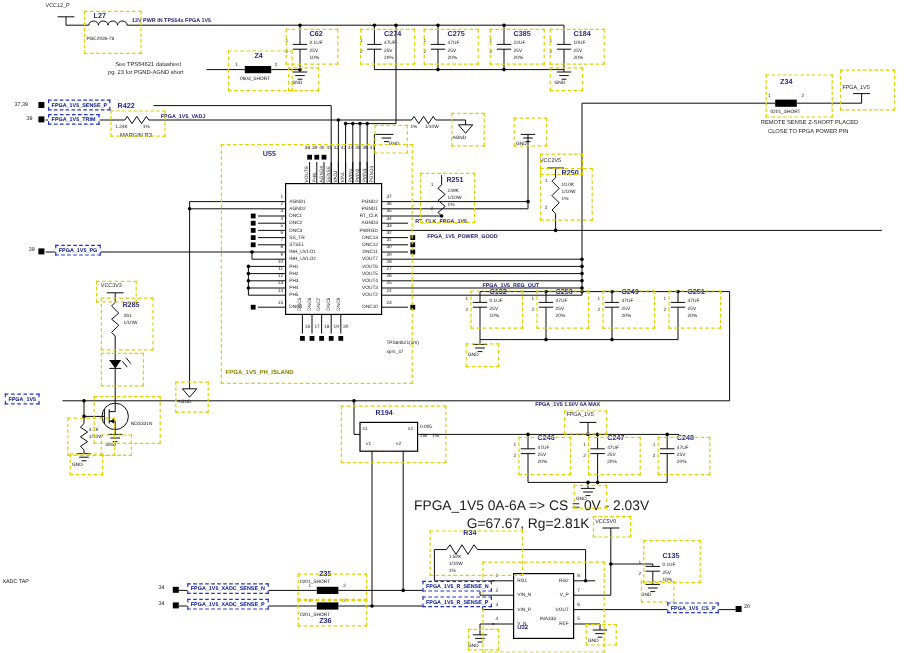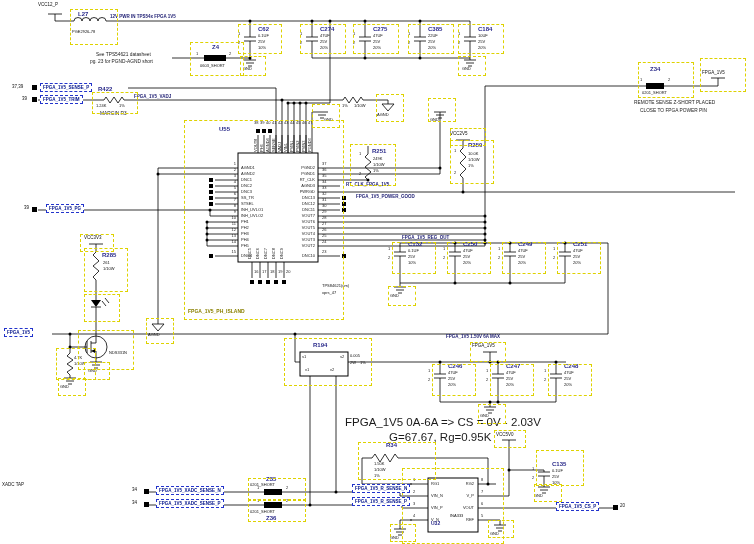--- a/index.html
+++ b/index.html
@@ -493,21 +493,21 @@
   <div class="lbl val" style="left:360px;top:361px">1%</div>
   <div class="pin" style="left:302px;top:355px">s1</div>
   <div class="pin" style="left:340px;top:355px">s2</div>
   <div class="pin" style="left:305px;top:368px">v1</div>
   <div class="pin" style="left:330px;top:368px">v2</div>
 
   <div class="lbl net" style="left:446px;top:334px">FPGA_1V5 1.50V 6A MAX</div>
   <div class="lbl" style="left:472px;top:343px">FPGA_1V5</div>
 
   <div class="lbl big" style="left:334px;top:416px">FPGA_1V5 0A-6A =&gt; CS = 0V - 2.03V</div>
-  <div class="lbl big" style="left:378px;top:431px">G=67.67, Rg=0.95K</div>
+  <div class="lbl big" style="left:378px;top:431px">G=67.67, Rg=2.81K</div>
 
   <div class="lbl ref" style="left:386px;top:442px">R34</div>
   <div class="lbl val" style="left:374px;top:462px">1.50K</div>
   <div class="lbl val" style="left:374px;top:468px">1/10W</div>
   <div class="lbl val" style="left:374px;top:474px">1%</div>
   <div class="lbl" style="left:496px;top:432px">VCC5V0</div>
 
   <div class="lbl" style="left:2px;top:482px">XADC TAP</div>
   <div class="lbl" style="left:132px;top:487px">34</div>
   <div class="lbl" style="left:132px;top:500px">34</div>

